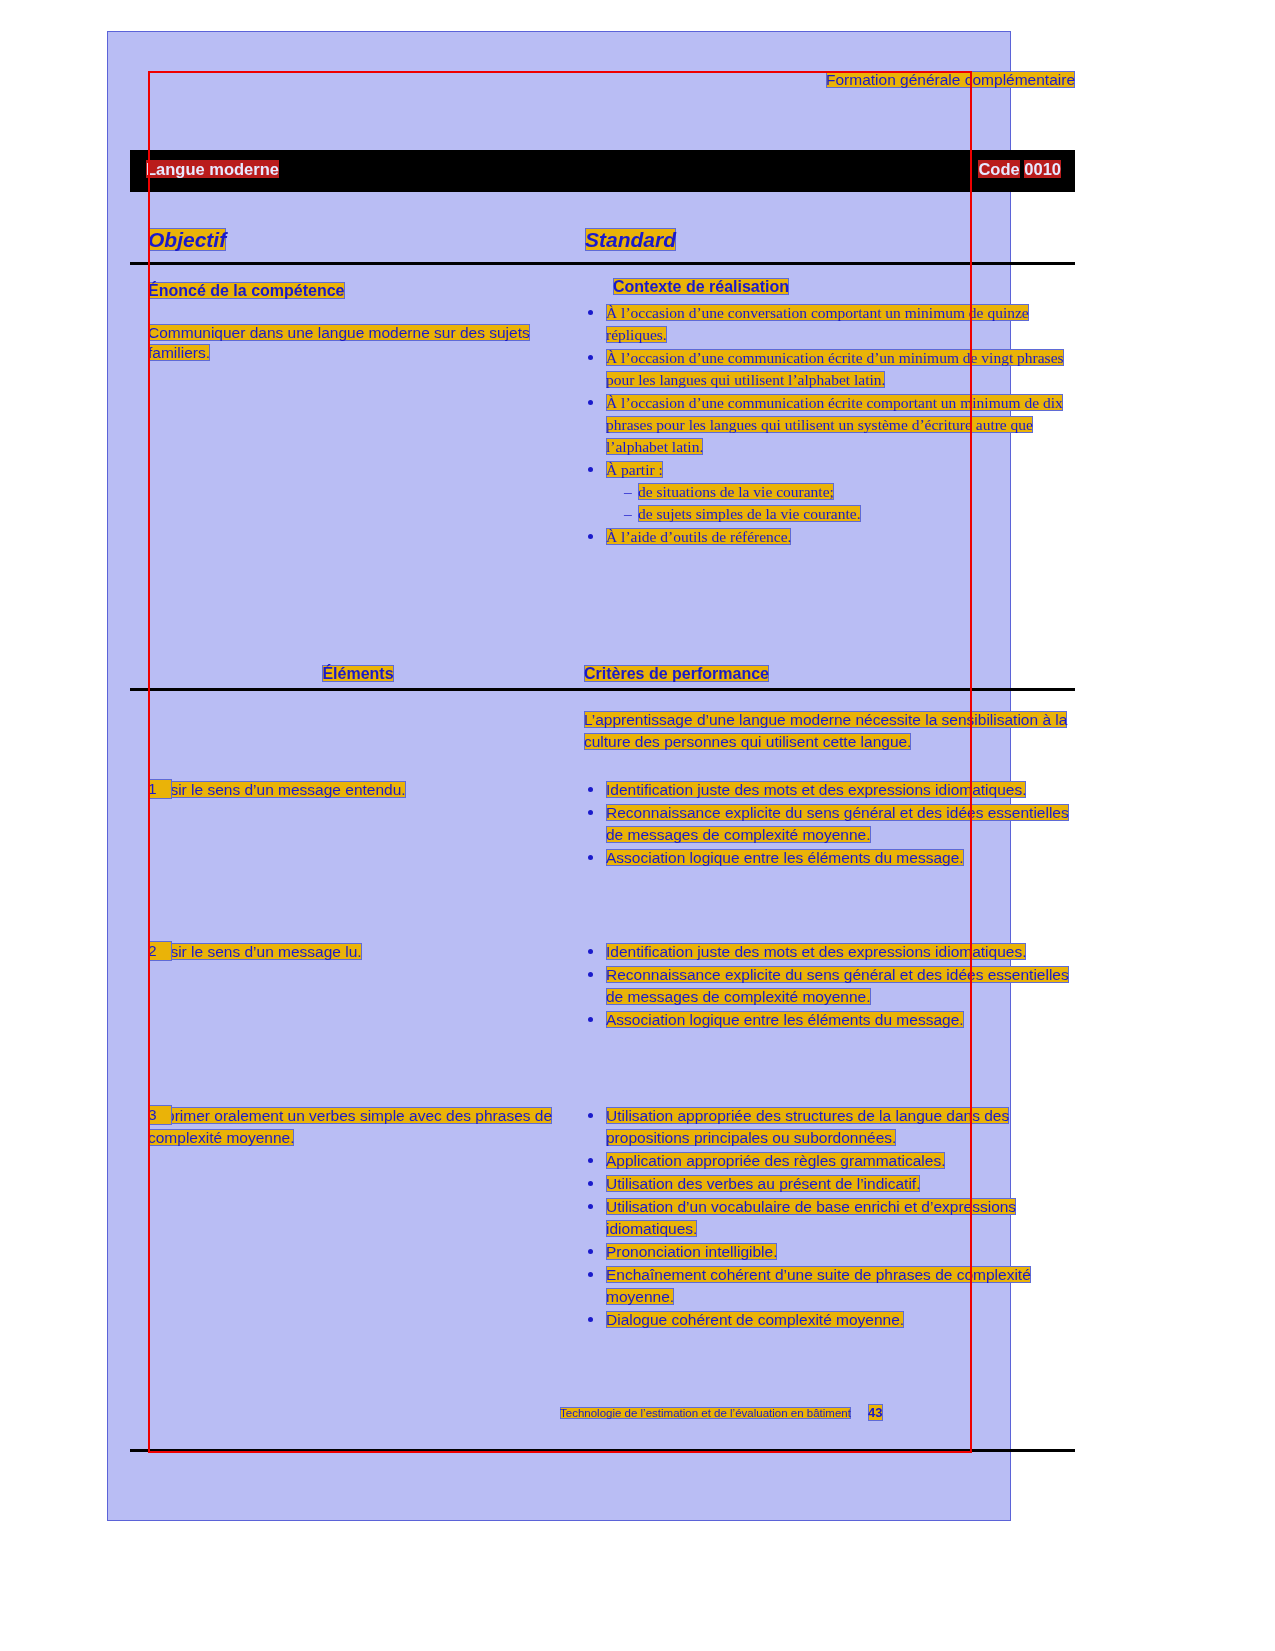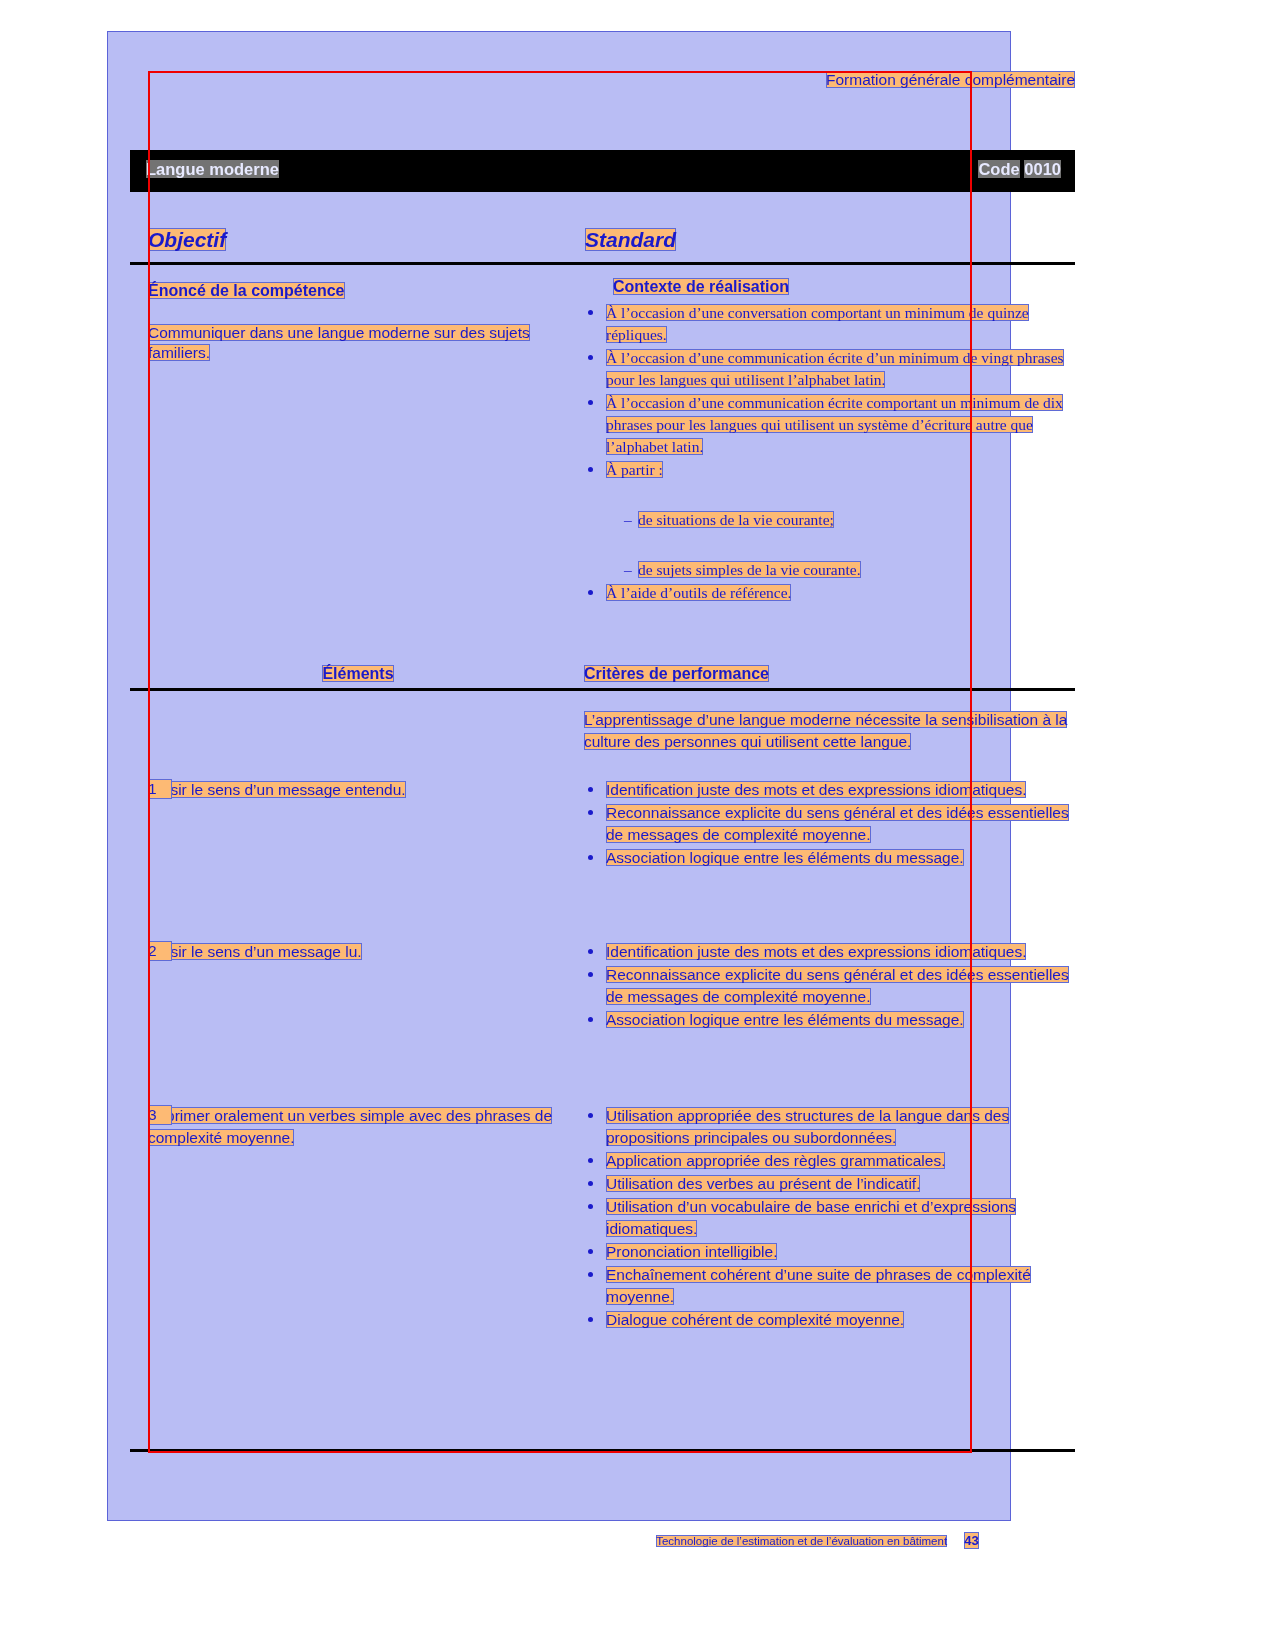--- a/index.html
+++ b/index.html
@@ -44,21 +44,21 @@
     position: absolute;
     left: 0;
     top: 0;
     width: 1275px;
     height: 1651px;
     z-index: 20;
   }
 
   
   .sel {
-    background: #fdba74;
+    background: #eab308;
     color: #1a1acb;
     box-shadow: 0 0 0 1px #5f6bd6 inset;
     display: inline;
     line-height: 1.32;
   }
 
   .header-line {
     position: absolute;
     left: 745px;
     top: 70px;
@@ -86,21 +86,21 @@
     font-weight: bold;
   }
   .title-band .right {
     position: absolute;
     right: 14px;
     top: 9px;
     font-size: 16.5px;
     font-weight: bold;
   }
   .title-band .sel {
-    background: #737373;
+    background: #b91c1c;
     color: #e7e9ff;
     box-shadow: none;
   }
 
   
   .colheads {
     position: absolute;
     left: 148px;
     top: 226px;
     width: 927px;
@@ -156,21 +156,20 @@
   }
   ul.sub {
     margin: 0;
     padding: 0 0 0 18px;
     list-style: none;
   }
   ul.sub > li {
     position: relative;
     padding-left: 14px;
     line-height: 1.42;
-    margin-top: 28px;
   }
   ul.sub > li::before {
     content: "\2013";
     position: absolute;
     left: 0;
     top: 0;
   }
 
   .numrow {
     position: relative;
@@ -186,25 +185,25 @@
     display: block;
   }
 
   .intro-note {
     line-height: 1.42;
   }
 
   .footer {
     position: absolute;
     left: 560px;
-    top: 1532px;
+    top: 1404px;
     width: 515px;
     font-size: 11.5px;
     color: #1a1acb;
-    text-align: center;
+    text-align: left;
   }
   .footer .pg {
     display: inline-block;
     margin-left: 14px;
     font-size: 13px;
     font-weight: bold;
   }
 </style>
 </head>
 <body>

